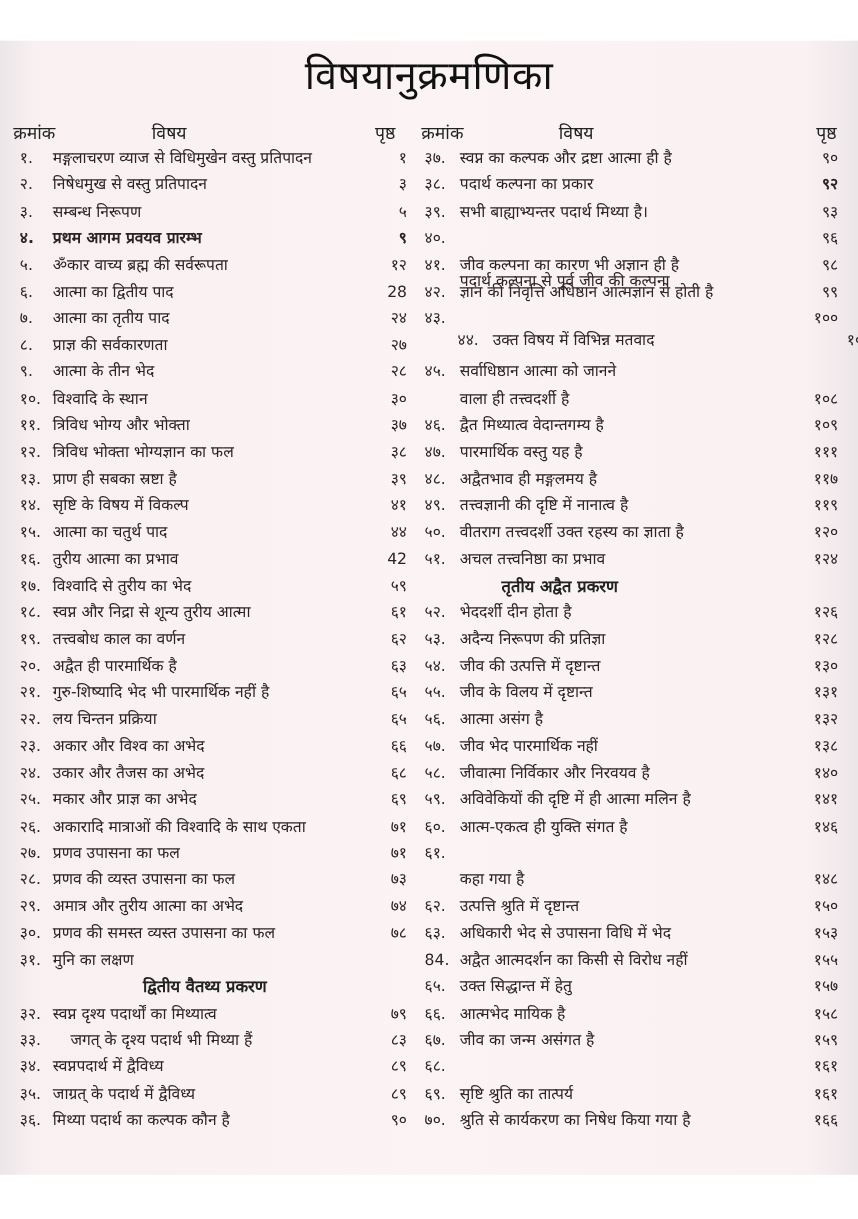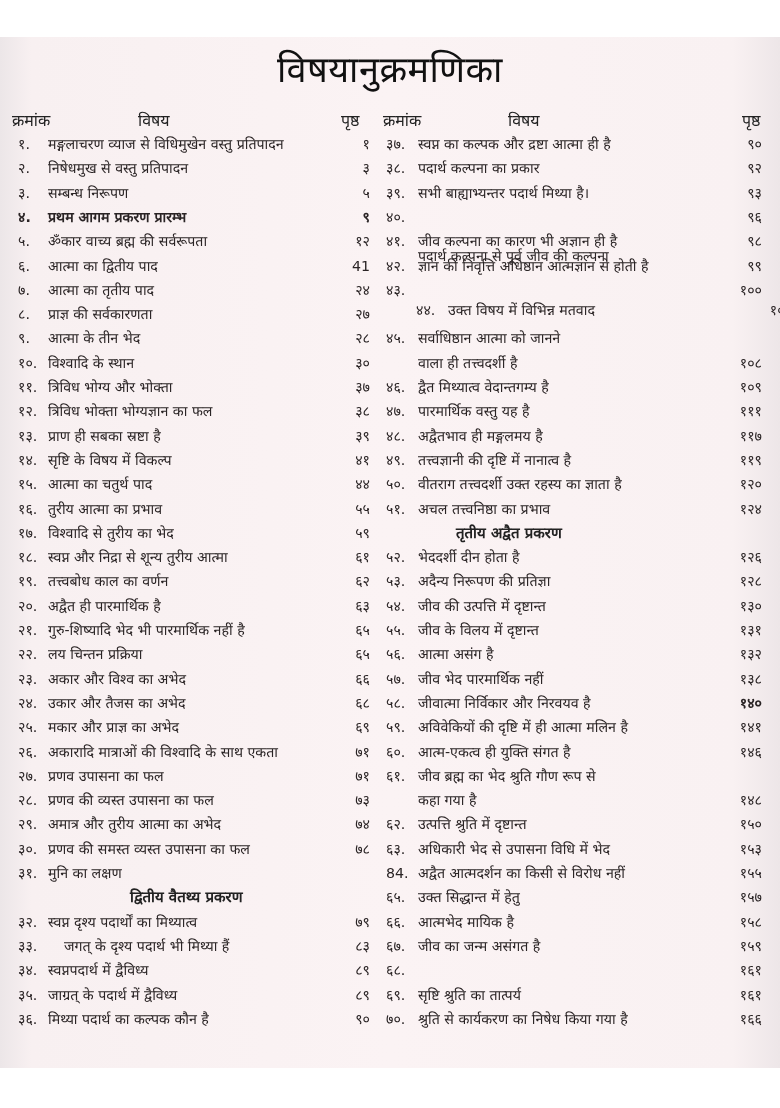--- a/index.html
+++ b/index.html
@@ -48,32 +48,32 @@
         <span class="txt" style="left: 30px;">निषेधमुख से वस्तु प्रतिपादन</span>
         <span class="pg" style="right: 0px;">३</span>
       </div>
       <div class="row" style="left: 18px; top: 145.6px; width: 352px; height: 20px;">
         <span class="num">३.</span>
         <span class="txt" style="left: 30px;">सम्बन्ध निरूपण</span>
         <span class="pg" style="right: 0px;">५</span>
       </div>
       <div class="row bold" style="left: 18px; top: 169.9px; width: 352px; height: 20px;">
         <span class="num">४.</span>
-        <span class="txt" style="left: 30px;">प्रथम आगम प्रकरण प्रारम्भ</span>
+        <span class="txt" style="left: 30px;">प्रथम आगम प्रवयव प्रारम्भ</span>
         <span class="pg" style="right: 0px;">९</span>
       </div>
       <div class="row" style="left: 18px; top: 194.2px; width: 352px; height: 20px;">
         <span class="num">५.</span>
         <span class="txt" style="left: 30px;">ॐकार वाच्य ब्रह्म की सर्वरूपता</span>
         <span class="pg" style="right: 0px;">१२</span>
       </div>
       <div class="row" style="left: 18px; top: 218.5px; width: 352px; height: 20px;">
         <span class="num">६.</span>
         <span class="txt" style="left: 30px;">आत्मा का द्वितीय पाद</span>
-        <span class="pg" style="right: 0px;">41</span>
+        <span class="pg" style="right: 0px;">28</span>
       </div>
       <div class="row" style="left: 18px; top: 242.8px; width: 352px; height: 20px;">
         <span class="num">७.</span>
         <span class="txt" style="left: 30px;">आत्मा का तृतीय पाद</span>
         <span class="pg" style="right: 0px;">२४</span>
       </div>
       <div class="row" style="left: 18px; top: 267.1px; width: 352px; height: 20px;">
         <span class="num">८.</span>
         <span class="txt" style="left: 30px;">प्राज्ञ की सर्वकारणता</span>
         <span class="pg" style="right: 0px;">२७</span>
@@ -109,21 +109,21 @@
         <span class="pg" style="right: 0px;">४१</span>
       </div>
       <div class="row" style="left: 18px; top: 437.2px; width: 352px; height: 20px;">
         <span class="num">१५.</span>
         <span class="txt" style="left: 30px;">आत्मा का चतुर्थ पाद</span>
         <span class="pg" style="right: 0px;">४४</span>
       </div>
       <div class="row" style="left: 18px; top: 461.5px; width: 352px; height: 20px;">
         <span class="num">१६.</span>
         <span class="txt" style="left: 30px;">तुरीय आत्मा का प्रभाव</span>
-        <span class="pg" style="right: 0px;">५५</span>
+        <span class="pg" style="right: 0px;">42</span>
       </div>
       <div class="row" style="left: 18px; top: 485.8px; width: 352px; height: 20px;">
         <span class="num">१७.</span>
         <span class="txt" style="left: 30px;">विश्वादि से तुरीय का भेद</span>
         <span class="pg" style="right: 0px;">५९</span>
       </div>
       <div class="row" style="left: 18px; top: 510.1px; width: 352px; height: 20px;">
         <span class="num">१८.</span>
         <span class="txt" style="left: 30px;">स्वप्न और निद्रा से शून्य तुरीय आत्मा</span>
         <span class="pg" style="right: 0px;">६१</span>
@@ -222,21 +222,21 @@
     </div>
   <div id="right-col">
       <div class="row" style="left: 386px; top: 97px; width: 376px; height: 20px;">
         <span class="num">३७.</span>
         <span class="txt" style="left: 32px;">स्वप्न का कल्पक और द्रष्टा आत्मा ही है</span>
         <span class="pg" style="right: 0px;">९०</span>
       </div>
       <div class="row" style="left: 386px; top: 121.3px; width: 376px; height: 20px;">
         <span class="num">३८.</span>
         <span class="txt" style="left: 32px;">पदार्थ कल्पना का प्रकार</span>
-        <span class="pg" style="right: 0px;">९२</span>
+        <span class="pg" style="right: 0px; font-weight: bold;">९२</span>
       </div>
       <div class="row" style="left: 386px; top: 145.6px; width: 376px; height: 20px;">
         <span class="num">३९.</span>
         <span class="txt" style="left: 32px;">सभी बाह्याभ्यन्तर पदार्थ मिथ्या है।</span>
         <span class="pg" style="right: 0px;">९३</span>
       </div>
       <div class="row" style="left: 386px; top: 169.9px; width: 376px; height: 20px;">
         <span class="num">४०.</span>
         <span class="txt" style="left: 32px; margin-top: 39px;">पदार्थ कल्पना से पूर्व जीव की कल्पना</span>
         <span class="pg" style="right: 0px;">९६</span>
@@ -327,35 +327,34 @@
         <span class="pg" style="right: 0px;">१३२</span>
       </div>
       <div class="row" style="left: 386px; top: 631.6px; width: 376px; height: 20px;">
         <span class="num">५७.</span>
         <span class="txt" style="left: 32px;">जीव भेद पारमार्थिक नहीं</span>
         <span class="pg" style="right: 0px;">१३८</span>
       </div>
       <div class="row" style="left: 386px; top: 655.9px; width: 376px; height: 20px;">
         <span class="num">५८.</span>
         <span class="txt" style="left: 32px;">जीवात्मा निर्विकार और निरवयव है</span>
-        <span class="pg" style="right: 0px; font-weight: bold;">१४०</span>
+        <span class="pg" style="right: 0px;">१४०</span>
       </div>
       <div class="row" style="left: 386px; top: 680.2px; width: 376px; height: 20px;">
         <span class="num">५९.</span>
         <span class="txt" style="left: 32px;">अविवेकियों की दृष्टि में ही आत्मा मलिन है</span>
         <span class="pg" style="right: 0px;">१४१</span>
       </div>
       <div class="row" style="left: 386px; top: 704.5px; width: 376px; height: 20px;">
         <span class="num">६०.</span>
         <span class="txt" style="left: 32px;">आत्म-एकत्व ही युक्ति संगत है</span>
         <span class="pg" style="right: 0px;">१४६</span>
       </div>
       <div class="row" style="left: 386px; top: 728.8px; width: 376px; height: 20px;">
         <span class="num">६१.</span>
-        <span class="txt" style="left: 32px;">जीव ब्रह्म का भेद श्रुति गौण रूप से</span>
         <span class="pg" style="right: 0px;"></span>
       </div>
       <div class="row" style="left: 386px; top: 753.1px; width: 376px; height: 20px;">
         <span class="num"></span>
         <span class="txt" style="left: 32px;">कहा गया है</span>
         <span class="pg" style="right: 0px;">१४८</span>
       </div>
       <div class="row" style="left: 386px; top: 777.4px; width: 376px; height: 20px;">
         <span class="num">६२.</span>
         <span class="txt" style="left: 32px;">उत्पत्ति श्रुति में दृष्टान्त</span>

